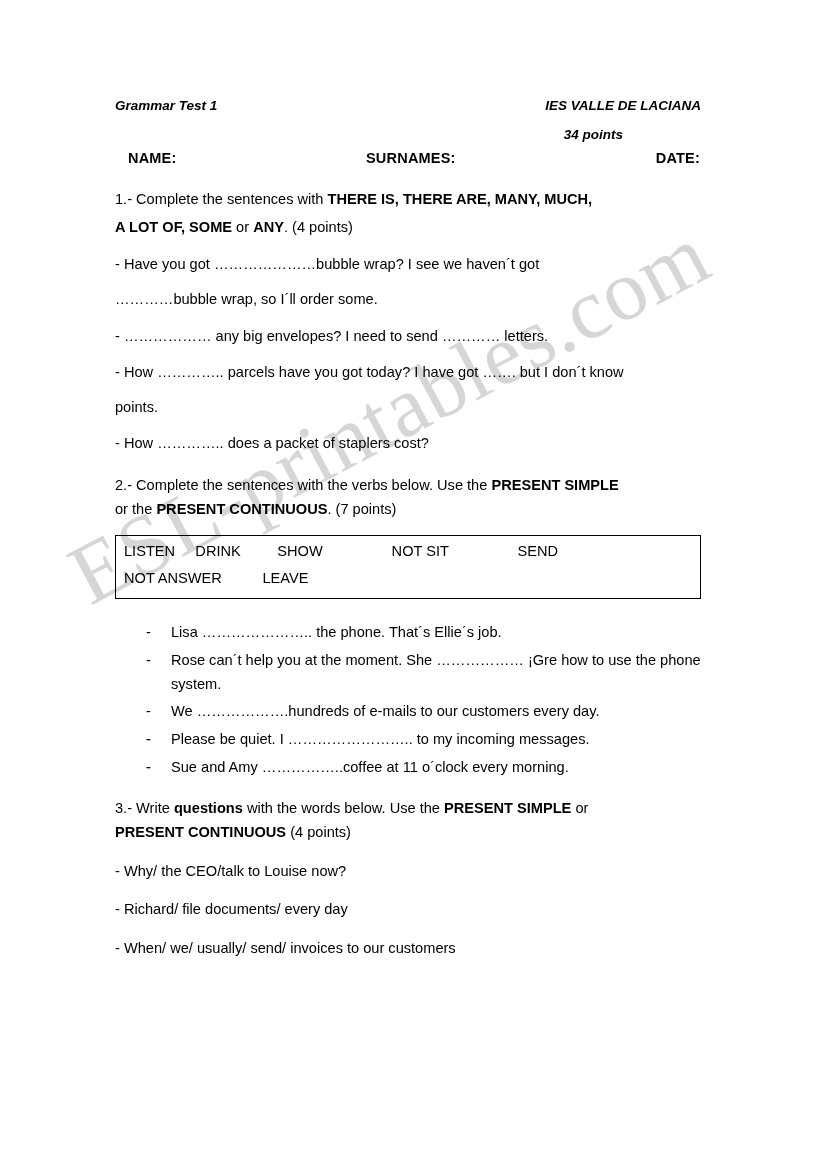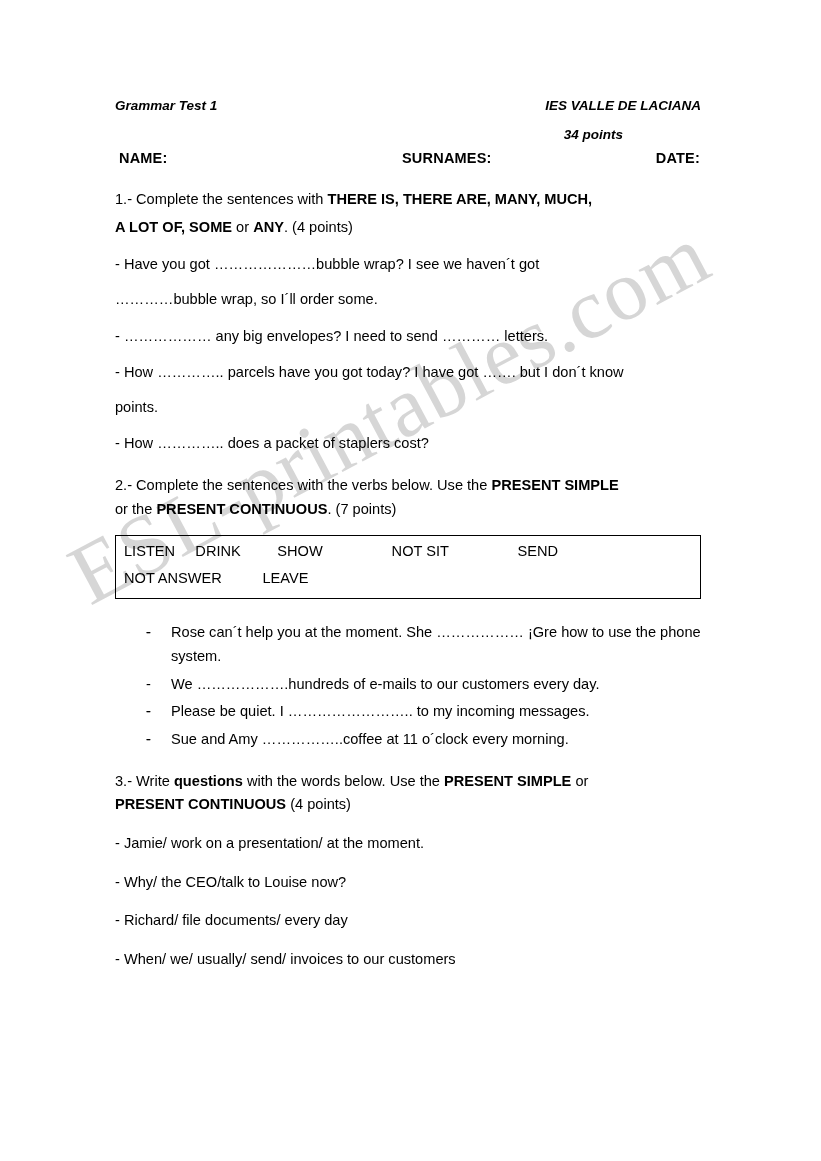--- a/index.html
+++ b/index.html
@@ -79,22 +79,22 @@
     font-weight: bold;
     font-style: italic;
   }
   .namerow {
     position: relative;
     height: 34px;
     font-size: 14.5px;
     font-weight: bold;
     letter-spacing: 0.2px;
   }
-  .namerow .f-name { position: absolute; left: 4px; top: 0; }
-  .namerow .f-sur  { position: absolute; left: 251px; top: 0; margin-left: 36px; }
+  .namerow .f-name { position: absolute; left: 13px; top: 0; }
+  .namerow .f-sur  { position: absolute; left: 251px; top: 0; }
   .namerow .f-date { position: absolute; right: 9px; top: 0; }
 
   p {
     margin: 0;
     font-size: 14.6px;
     line-height: 1.62;
   }
   .q {
     margin-top: 4px;
     margin-bottom: 2px;
@@ -185,35 +185,34 @@
     <p>
       <span>or the </span><b>PRESENT CONTINUOUS</b><span>. (7 points)</span>
     </p>
 
     <div class="verbbox">
       <div class="row row1">LISTEN     DRINK         SHOW                 NOT SIT                 SEND</div>
       <div class="row row2">NOT ANSWER          LEAVE</div>
     </div>
 
     <ul class="items">
-      <li><span class="dash">-</span></li>
+      <li><span class="dash">-</span><span>Lisa ………………….. the phone. That´s Ellie´s job.</span></li>
       <li><span class="dash">-</span><span>Rose can´t help you at the moment. She ……………… ¡Gre how to use the phone system.</span></li>
       <li><span class="dash">-</span><span>We ……………….hundreds of e-mails to our customers every day.</span></li>
       <li><span class="dash">-</span></li>
       <li><span class="dash">-</span><span>Please be quiet. I …………………….. to my incoming messages.</span></li>
       <li><span class="dash">-</span></li>
       <li><span class="dash">-</span><span>Sue and Amy ……………..coffee at 11 o´clock every morning.</span></li>
     </ul>
 
     <p class="s3">
       <span>3.- Write </span><b>questions</b><span> with the words below. Use the </span><b>PRESENT SIMPLE</b><span> or</span>
     </p>
     <p>
       <b>PRESENT CONTINUOUS</b><span> (4 points)</span>
     </p>
 
-    <p class="s3line">- Jamie/ work on a presentation/ at the moment.</p>
     <p class="s3line">- Why/ the CEO/talk to Louise now?</p>
     <p class="s3line">- Richard/ file documents/ every day</p>
     <p class="s3line">- When/ we/ usually/ send/ invoices to our customers</p>
 
   </div>
 </div>
 
 </body></html>

